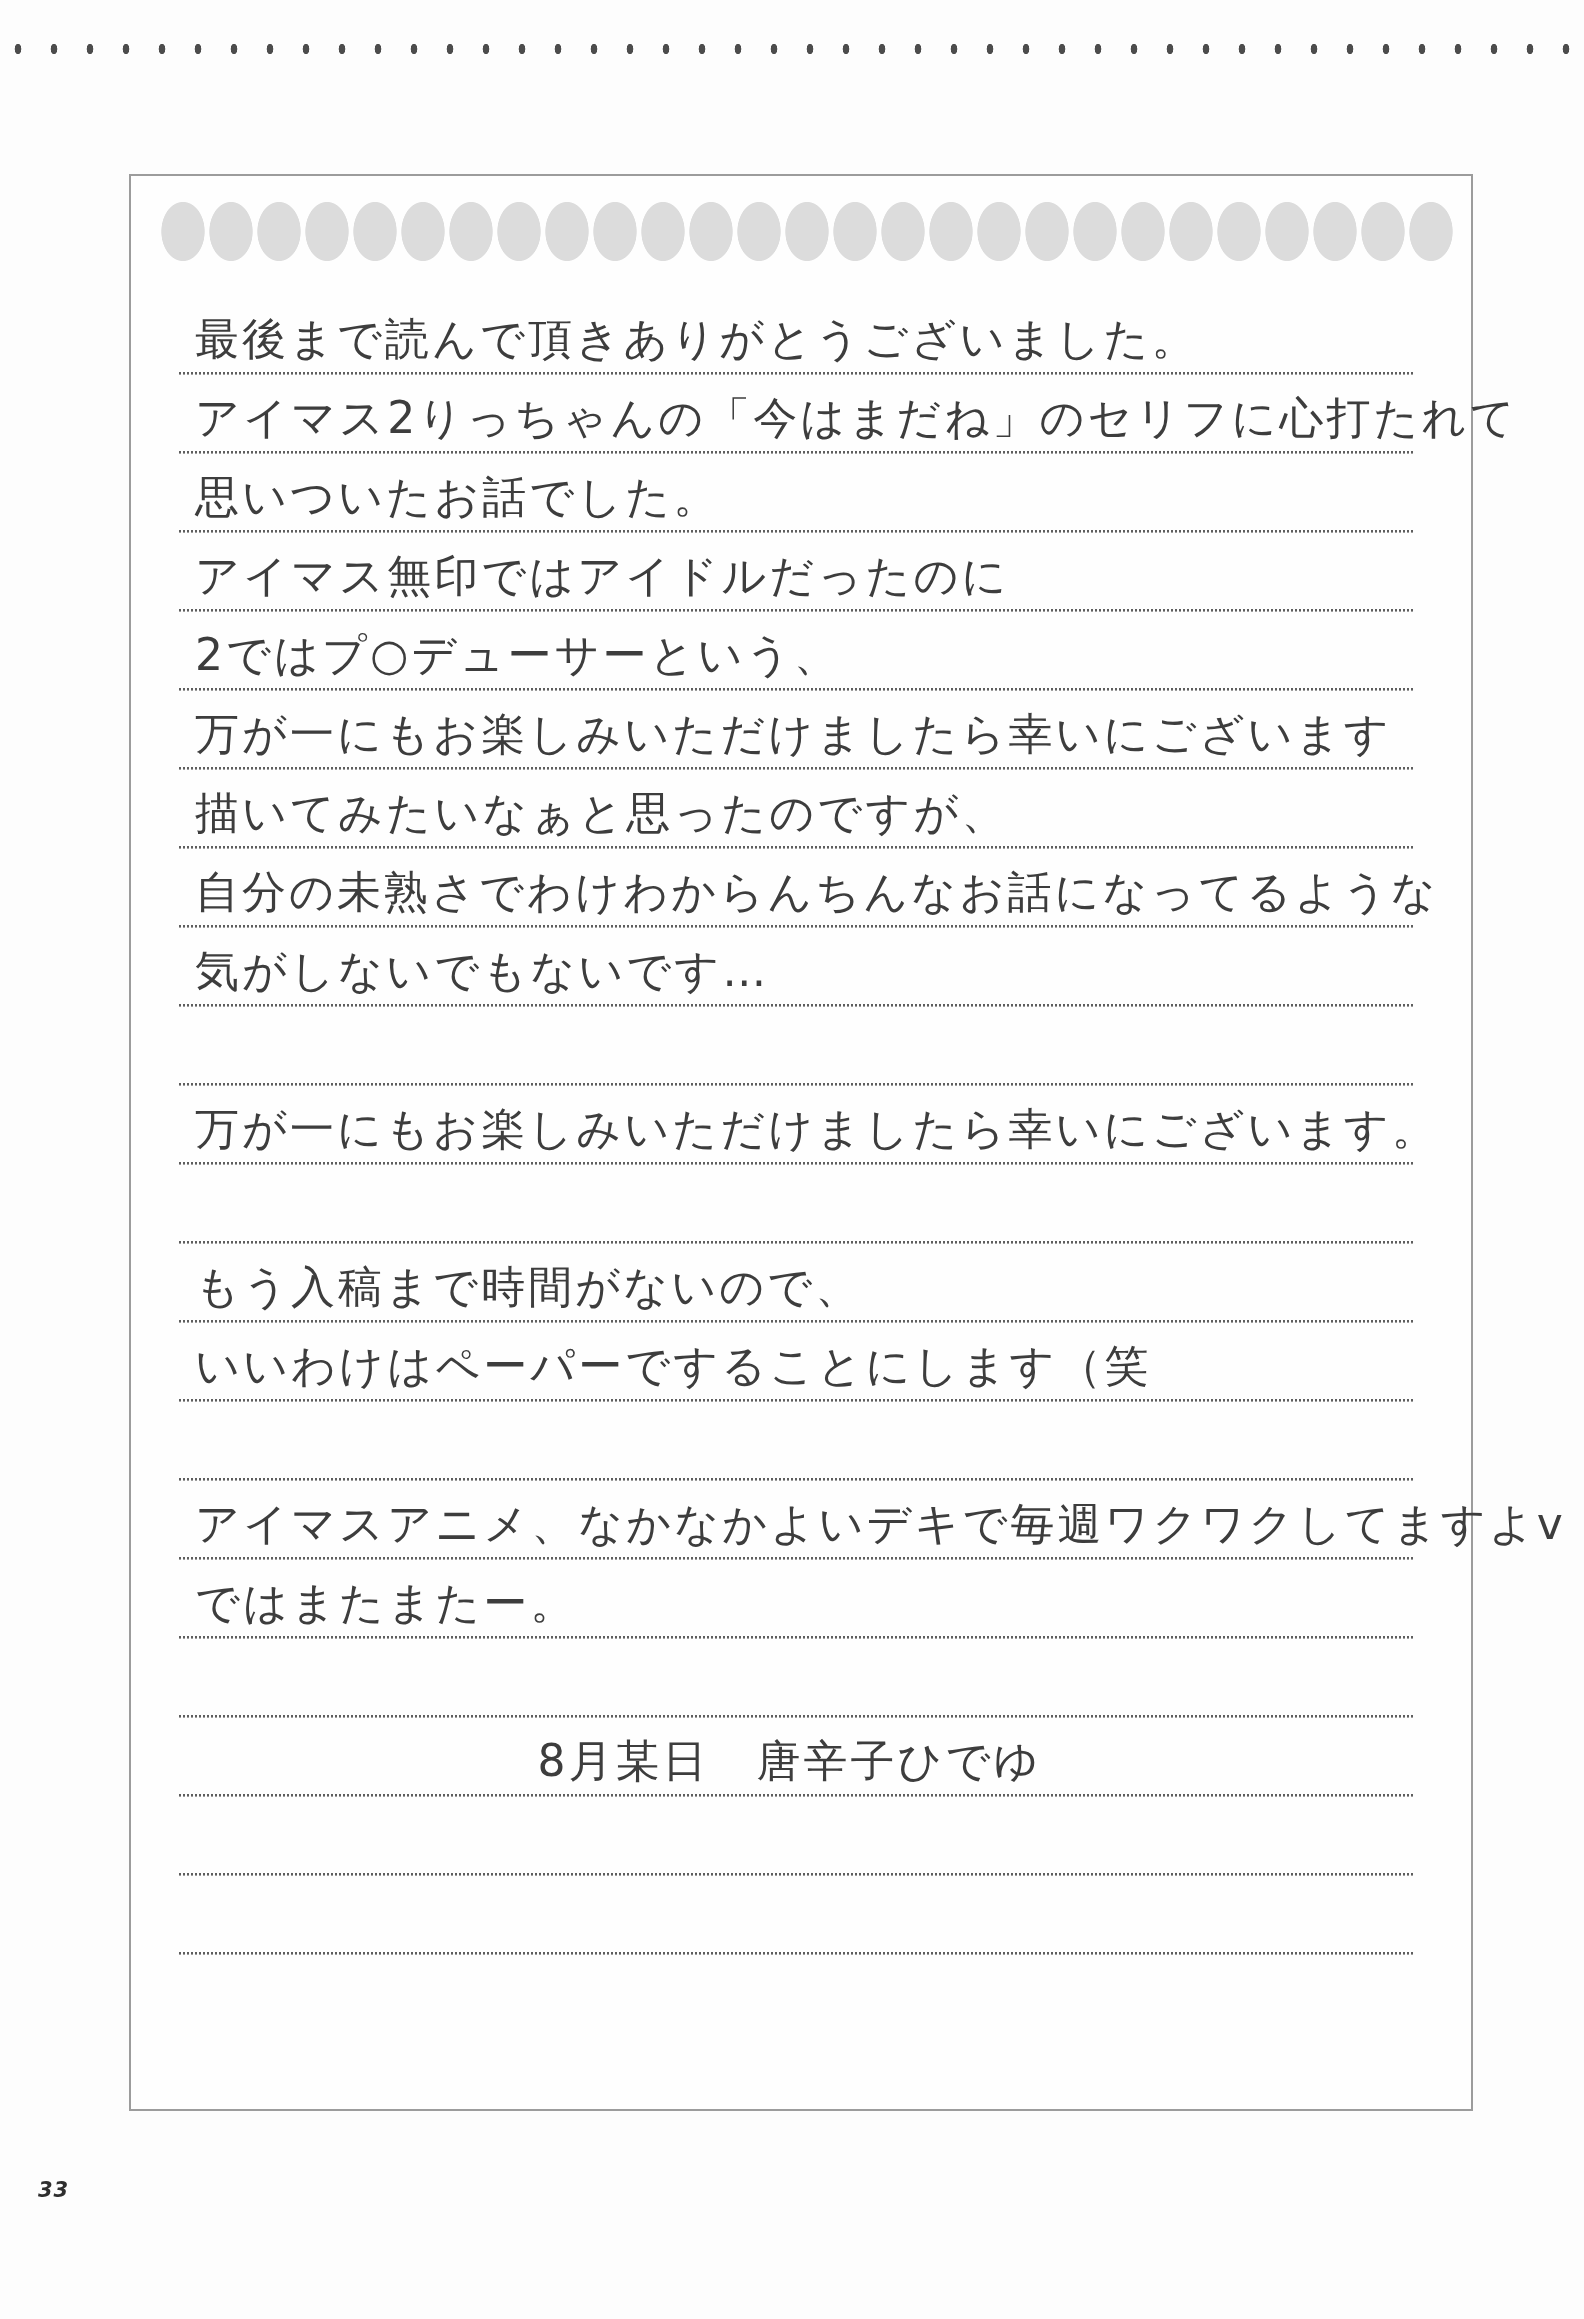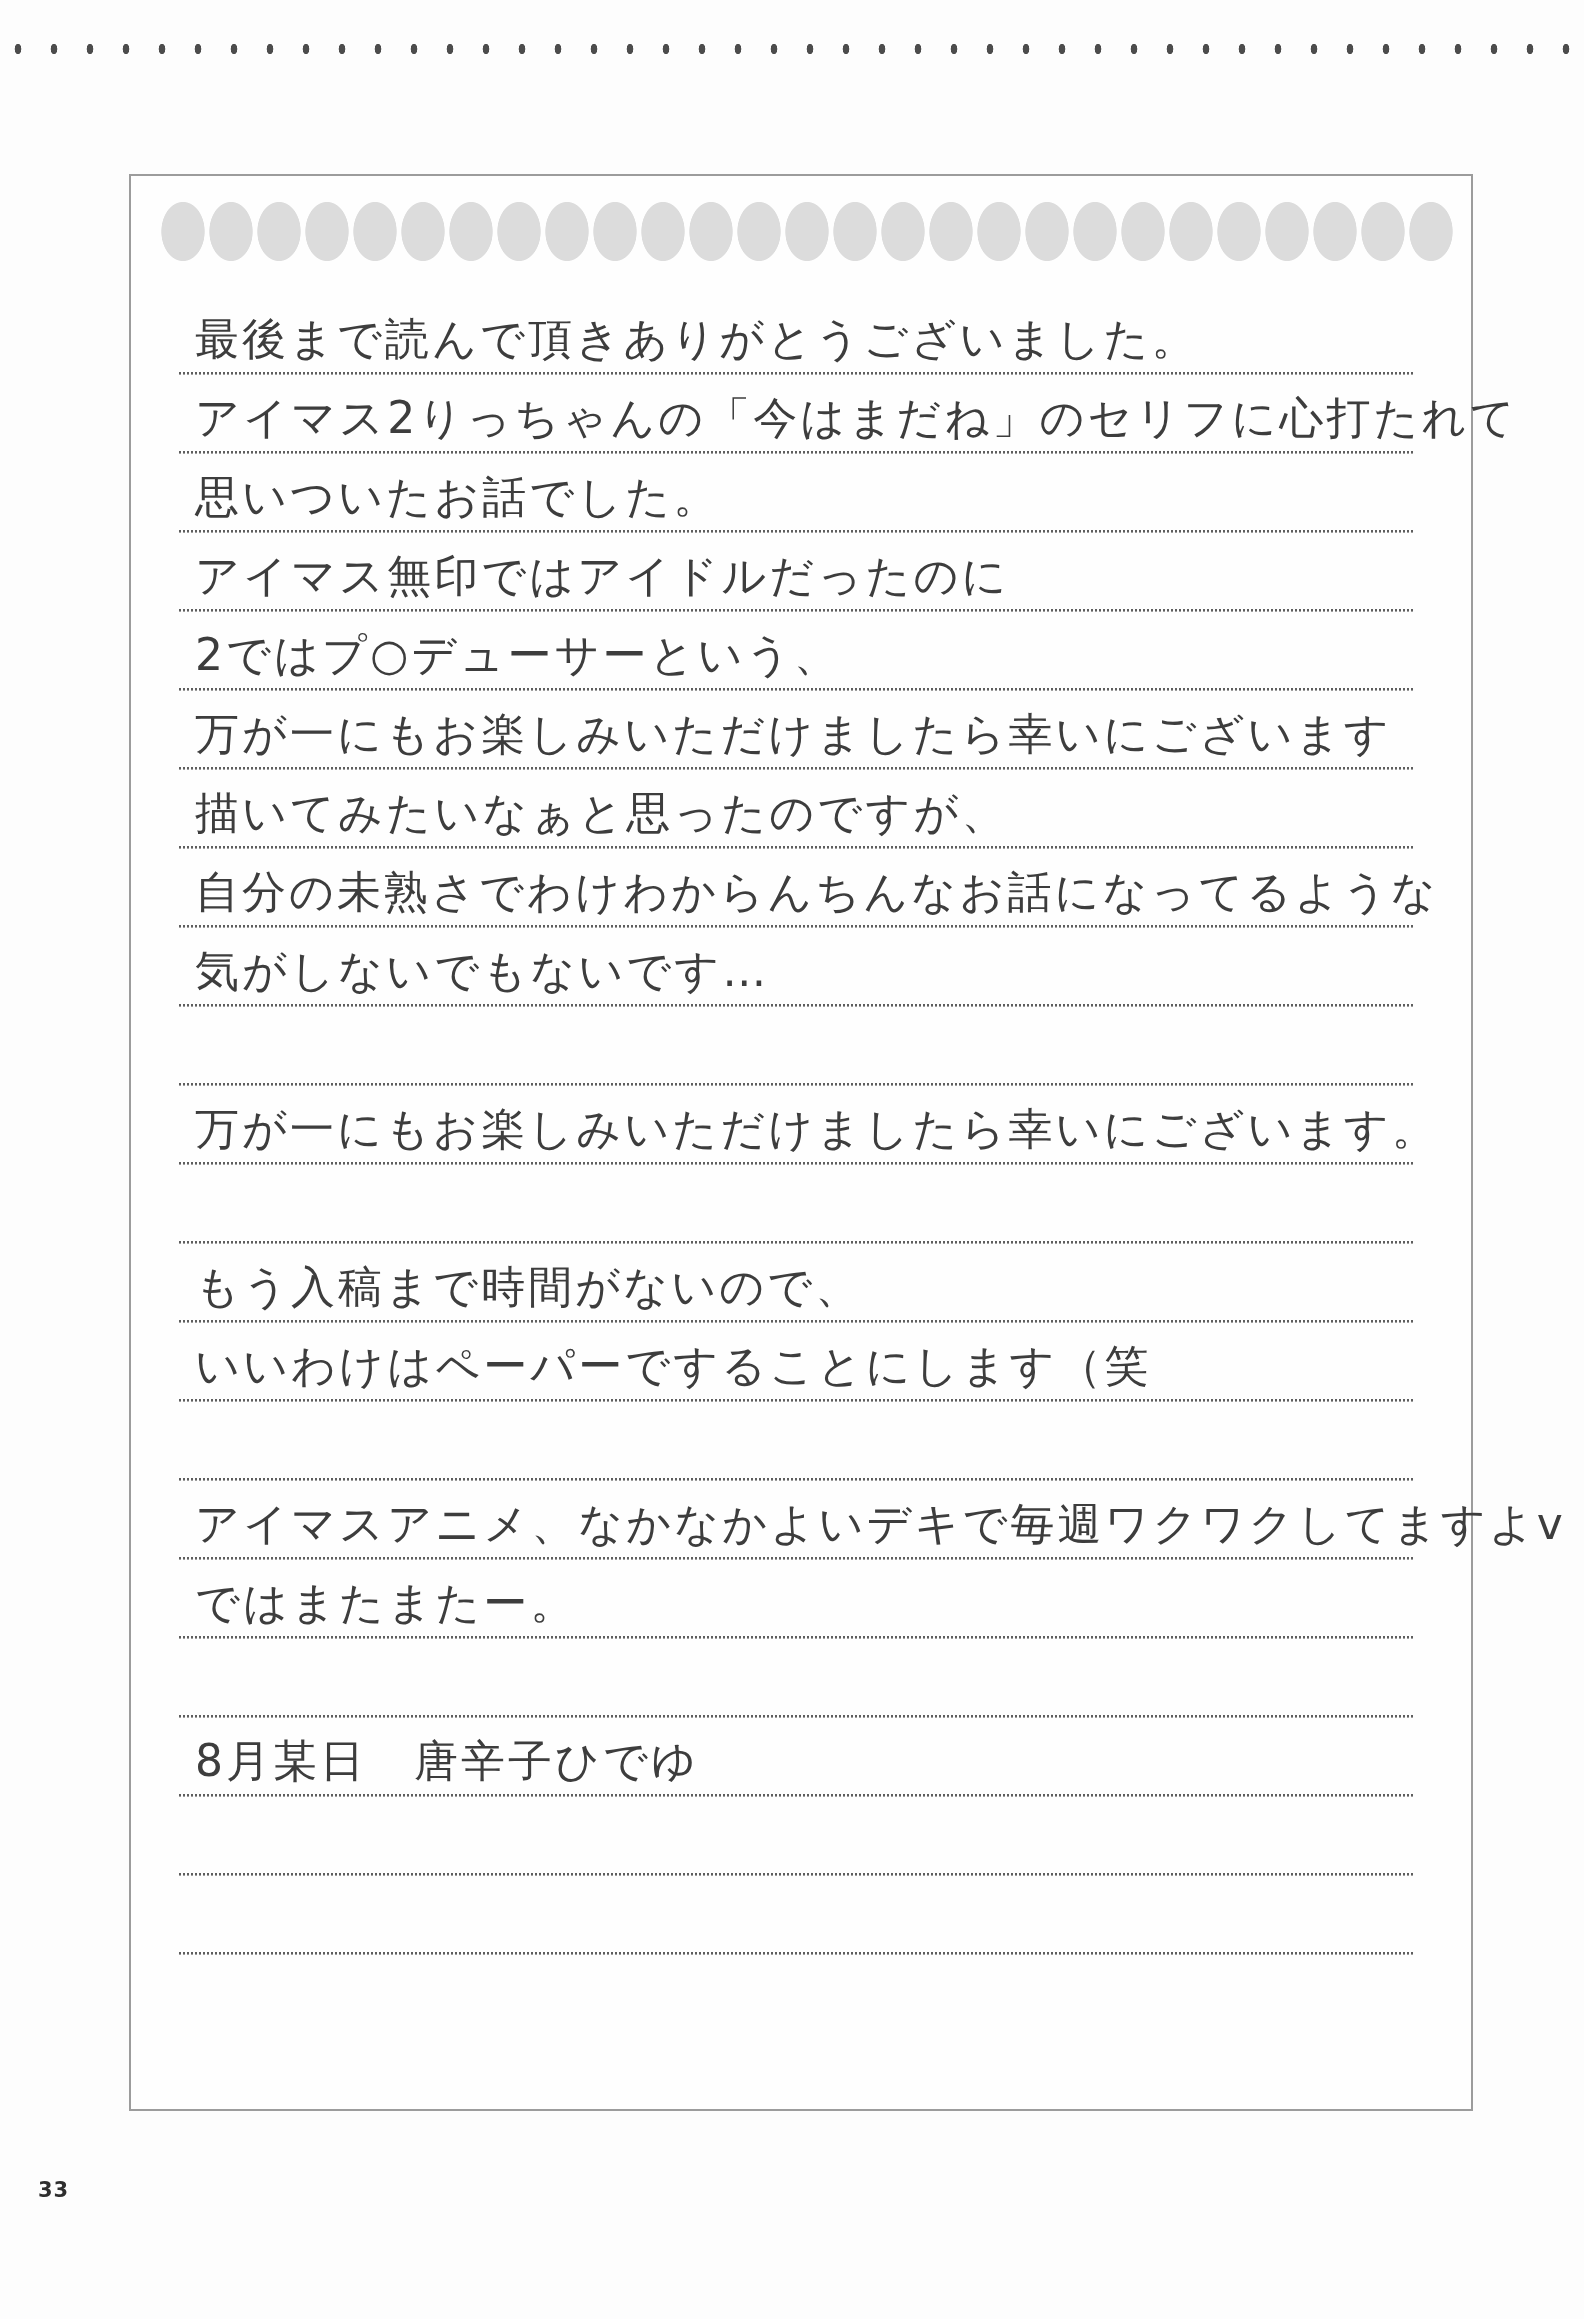--- a/index.html
+++ b/index.html
@@ -60,38 +60,39 @@
     height: 79px;
     display: flex;
     align-items: flex-end;
     justify-content: flex-start;
     
     background-image: repeating-linear-gradient(90deg, #5e5e5e 0 2.2px, rgba(0,0,0,0) 2.2px 4px);
     background-size: 100% 2.6px;
     background-position: left bottom;
     background-repeat: no-repeat;
   }
-  .line.right { justify-content: flex-start; }
+  .line.right { justify-content: center; }
   .line-text {
     font-size: 44px;
     letter-spacing: 3px;
     color: #3d3d3d;
     padding: 0 2px 6px 16px;
     white-space: nowrap;
   }
   .line.right .line-text { padding-right: 30px; }
   
   .page-number {
     position: absolute;
     left: 38px;
     top: 2178px;
     font-size: 21px;
     font-weight: bold;
     color: #2e2e2e;
     letter-spacing: 1px;
+    font-style: italic;
   }
 </style>
 </head>
 <body>
 
 <div class="sheet">
 
   <div class="top-dots"></div>
 
   <div class="letter-box">

